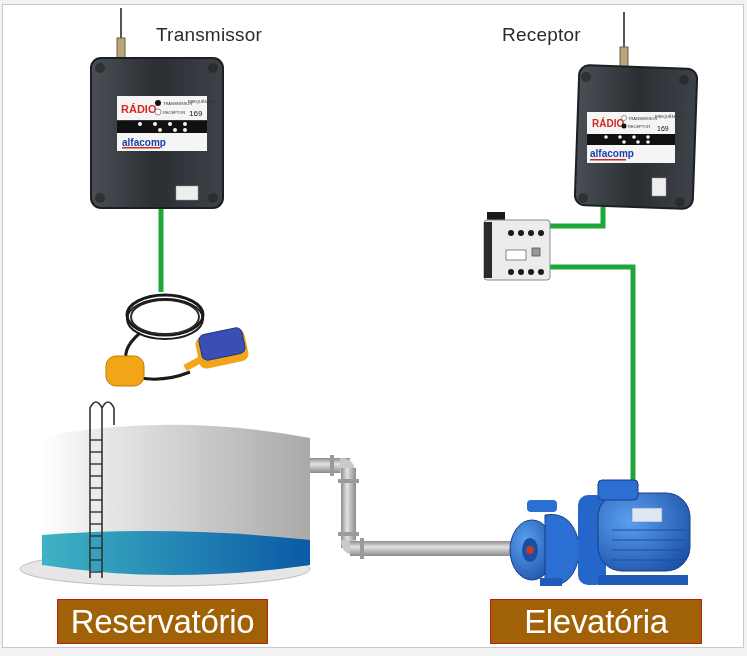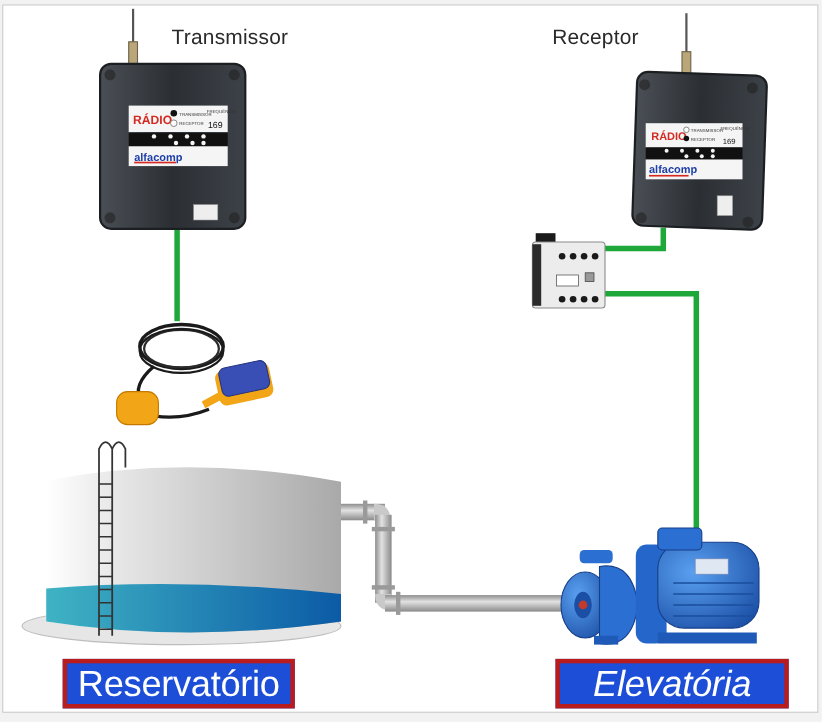--- a/index.html
+++ b/index.html
@@ -4,21 +4,21 @@
   <style>
     html, body { margin: 0; padding: 0; background: #f2f2f2; }
     body { width: 747px; height: 656px; position: relative; overflow: hidden; font-family: "Liberation Sans", sans-serif; }
     #frame {
       position: absolute; left: 2px; top: 4px; width: 742px; height: 644px;
       background: #ffffff; border: 1px solid #c9c9c9; box-sizing: border-box;
     }
     svg#diagram { position: absolute; left: 0; top: 0; width: 747px; height: 656px; }
     .title-label { position: absolute; font-size: 19px; color: #2a2a2a; letter-spacing: 0.2px; }
     .caption {
-      position: absolute; background: #1d4ed8; color: #ffffff; border: 4px solid #b91c1c;
+      position: absolute; background: #a16207; color: #ffffff; border: 1px solid #b91c1c;
       font-size: 33px; display: flex; align-items: center; justify-content: center;
       box-sizing: border-box; letter-spacing: -0.3px;
     }
   </style>
 </head>
 <body>
 
 <div id="frame"></div>
 
 <svg id="diagram" viewBox="0 0 747 656">
@@ -209,13 +209,13 @@
     <rect x="632" y="508" width="30" height="14" fill="#dfe7f3" stroke="#6f86b3" stroke-width="0.6"></rect>
     <rect x="598" y="575" width="90" height="10" fill="#1f5ab8"></rect>
     <rect x="540" y="578" width="22" height="8" fill="#1f5ab8"></rect>
   </g>
 </svg>
 
 <div class="title-label" style="left:156px; top:24px;">Transmissor</div>
 <div class="title-label" style="left:502px; top:24px;">Receptor</div>
 
 <div class="caption" style="left:57px; top:599px; width:211px; height:45px;">Reservatório</div>
-<div class="caption" style="left:505px; top:599px; width:212px; height:45px;font-style:italic;">Elevatória</div>
+<div class="caption" style="left:490px; top:599px; width:212px; height:45px;">Elevatória</div>
 
 </body></html>

